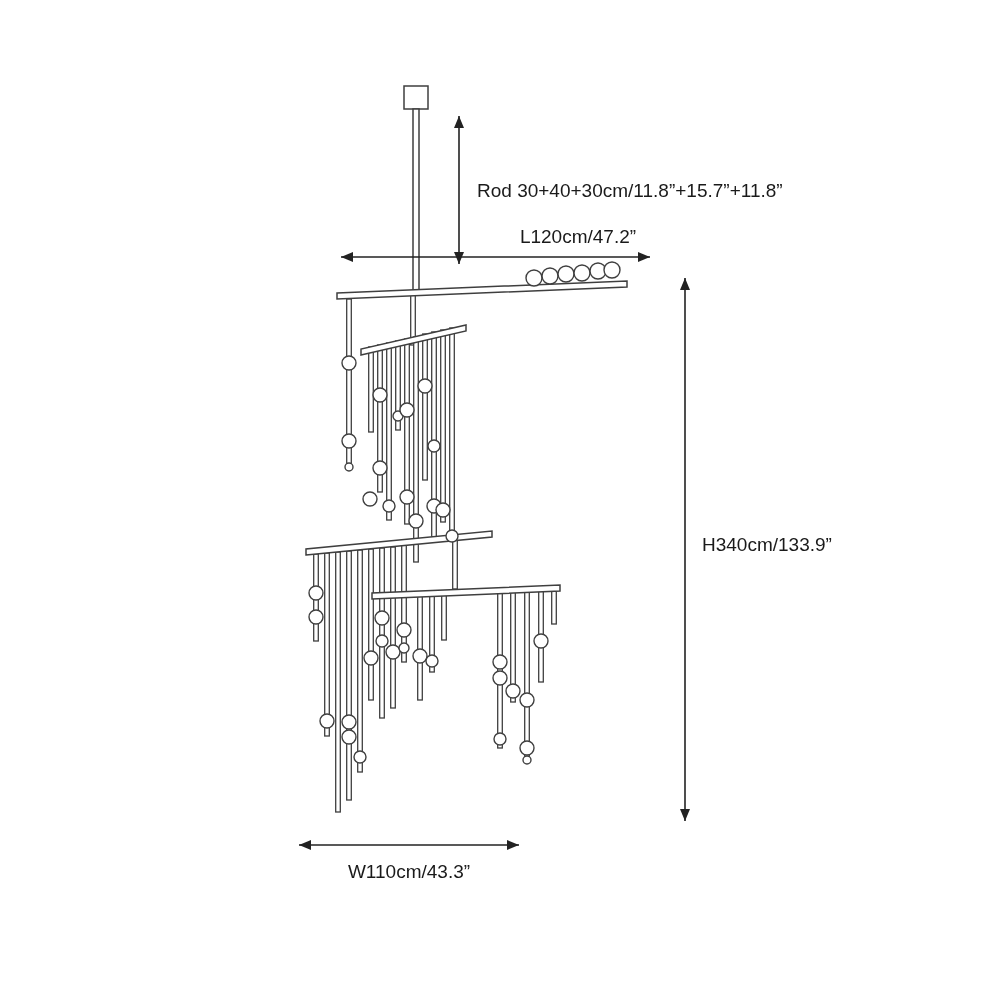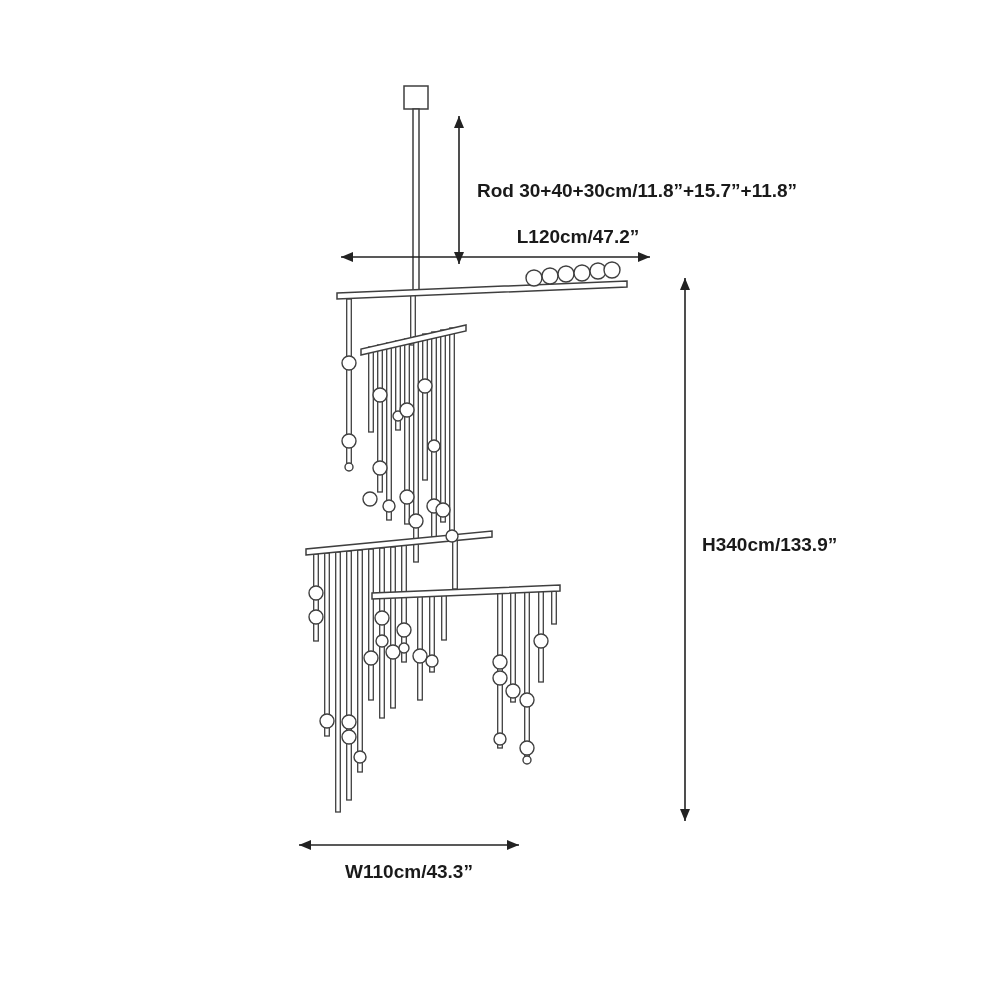--- a/index.html
+++ b/index.html
@@ -1,16 +1,16 @@
 <!DOCTYPE html>
 <html><head>
   <meta charset="utf-8">
   <style>
     html, body { margin: 0; padding: 0; background: #ffffff; }
-    .canvas { position: relative; width: 990px; height: 990px; background: #ffffff; overflow: hidden; font-weight: bold; }
+    .canvas { position: relative; width: 990px; height: 990px; background: #ffffff; overflow: hidden; }
     svg { display: block; }
     .bar    { fill: #ffffff; stroke: #3f3f3f; stroke-width: 1.5; }
     .frame  { fill: #ffffff; stroke: #3f3f3f; stroke-width: 1.5; }
     .tube   { fill: #ffffff; stroke: #3f3f3f; stroke-width: 1.3; }
     .bead   { fill: #ffffff; stroke: #3f3f3f; stroke-width: 1.4; }
     .dim    { stroke: #222222; stroke-width: 1.6; fill: none; }
     .label  { font-family: "Liberation Sans", sans-serif; font-size: 19px; fill: #1a1a1a; }
   </style>
 </head>
 <body>

